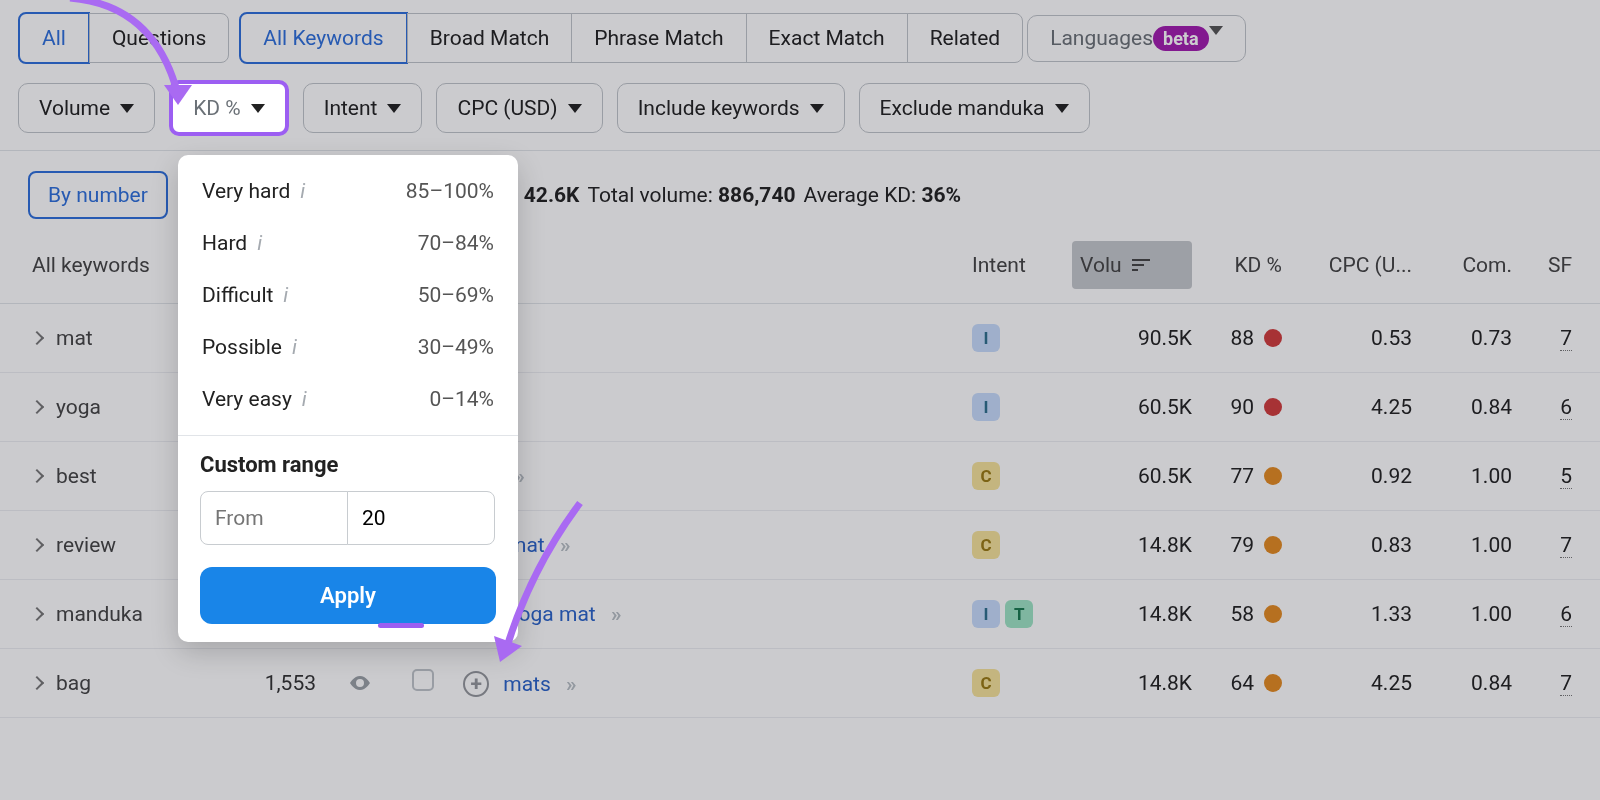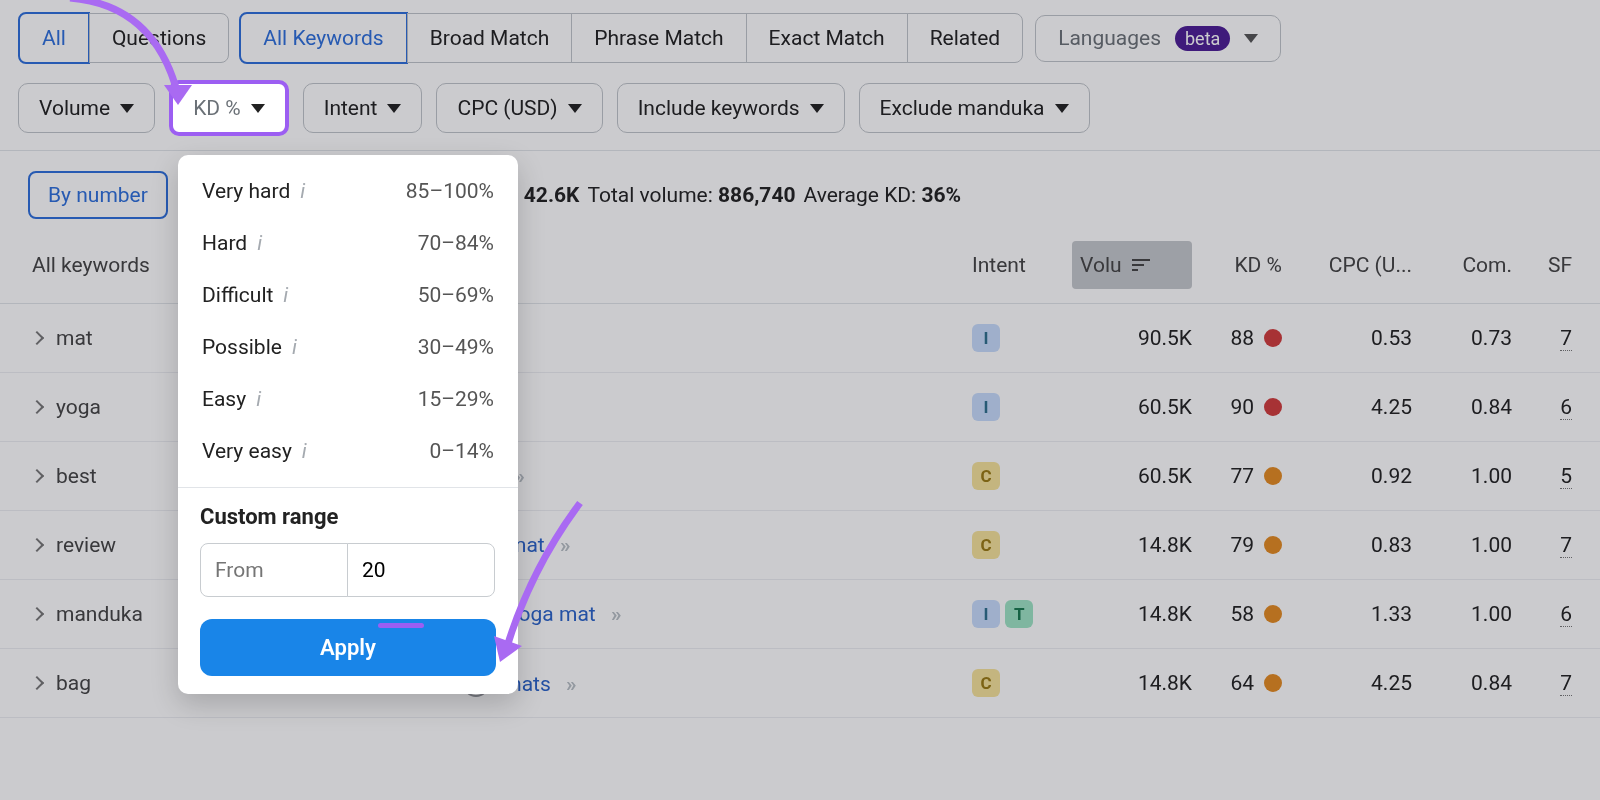--- a/index.html
+++ b/index.html
@@ -5,22 +5,22 @@
 *{box-sizing:border-box;margin:0;padding:0;font-family:-apple-system,BlinkMacSystemFont,"Segoe UI",Roboto,Arial,sans-serif}
 body{background:#fff;font-size:21px;color:#222;width:1600px;height:800px;overflow:hidden;position:relative}
 .overlay{position:absolute;inset:0;background:rgba(20,20,30,.22);pointer-events:none;z-index:5}
 .row{display:flex;align-items:center}
 .tabs-row{padding:12px 18px 8px;gap:0}
 .tab{padding:12px 22px;border:1px solid #bfc4c9;background:#fff;cursor:pointer;color:#222;font-size:21px}
 .tab.selected{border:2px solid #2d6fdb;color:#2d6fdb}
 .tab+ .tab{margin-left:-1px}
 .tab.first{border-top-left-radius:8px;border-bottom-left-radius:8px}
 .tab.last{border-top-right-radius:8px;border-bottom-right-radius:8px}
-.lang-pill{margin-left:12px;display:inline-flex;align-items:center;gap:14px;border:1px solid #bfc4c9;border-radius:10px;padding:10px 22px;color:#6b7177}
-.beta{background:#4c1d95;color:#fff;font-weight:400;border-radius:14px;padding:2px 10px;font-size:18px}
+.lang-pill{margin-left:4px;display:inline-flex;border:1px solid #bfc4c9;border-radius:10px;padding:10px 22px;color:#6b7177}
+.beta{background:#a21caf;color:#fff;font-weight:700;border-radius:14px;padding:2px 10px;font-size:18px}
 .filters-row{padding:8px 18px 14px;gap:14px}
 .pill{display:inline-flex;align-items:center;gap:10px;border:1px solid #bfc4c9;border-radius:10px;padding:12px 20px;background:#fff;color:#222;cursor:pointer}
 .pill .caret{width:0;height:0;border-left:7px solid transparent;border-right:7px solid transparent;border-top:9px solid #222}
 .pill.kd{border:4px solid #9c5ef2;color:#6b7177;position:relative;z-index:20}
 .chip-row{display:flex;align-items:center;gap:8px;padding:20px 28px 8px;border-top:1px solid #e1e4e8}
 .chip{border:2px solid #2d6fdb;color:#2d6fdb;border-radius:8px;padding:10px 18px;display:inline-flex;gap:14px;cursor:pointer}
 .metric b{font-weight:700}
 .table-head{display:grid;grid-template-columns:380px 560px 100px 120px 90px 130px 100px 60px;align-items:center;padding:14px 32px;border-bottom:1px solid #e1e4e8;color:#444}
 .table-head .sortcol{background:#c5c8cc;padding:12px 8px;border-radius:4px;display:inline-flex;gap:10px;align-items:center}
 .data-row{display:grid;grid-template-columns:380px 560px 100px 120px 90px 130px 100px 60px;align-items:center;padding:20px 32px;border-bottom:1px solid #eceef1}
@@ -253,24 +253,20 @@
      </div>
       <div class="opt">
        <span><span>Difficult</span><span class="info">i</span></span>
        <span style="color:#555">50–69%</span>
      </div>
       <div class="opt">
        <span><span>Possible</span><span class="info">i</span></span>
        <span style="color:#555">30–49%</span>
      </div>
       <div class="opt">
-       <span><span>Easy</span><span class="info">i</span></span>
-       <span style="color:#555">15–29%</span>
-     </div>
-      <div class="opt">
        <span><span>Very easy</span><span class="info">i</span></span>
        <span style="color:#555">0–14%</span>
      </div>
     </div>
   <hr>
   <div class="crange">
     <b>Custom range</b>
     <div class="range-inputs">
       <input placeholder="From" style="">
       <input value="20" style="">

